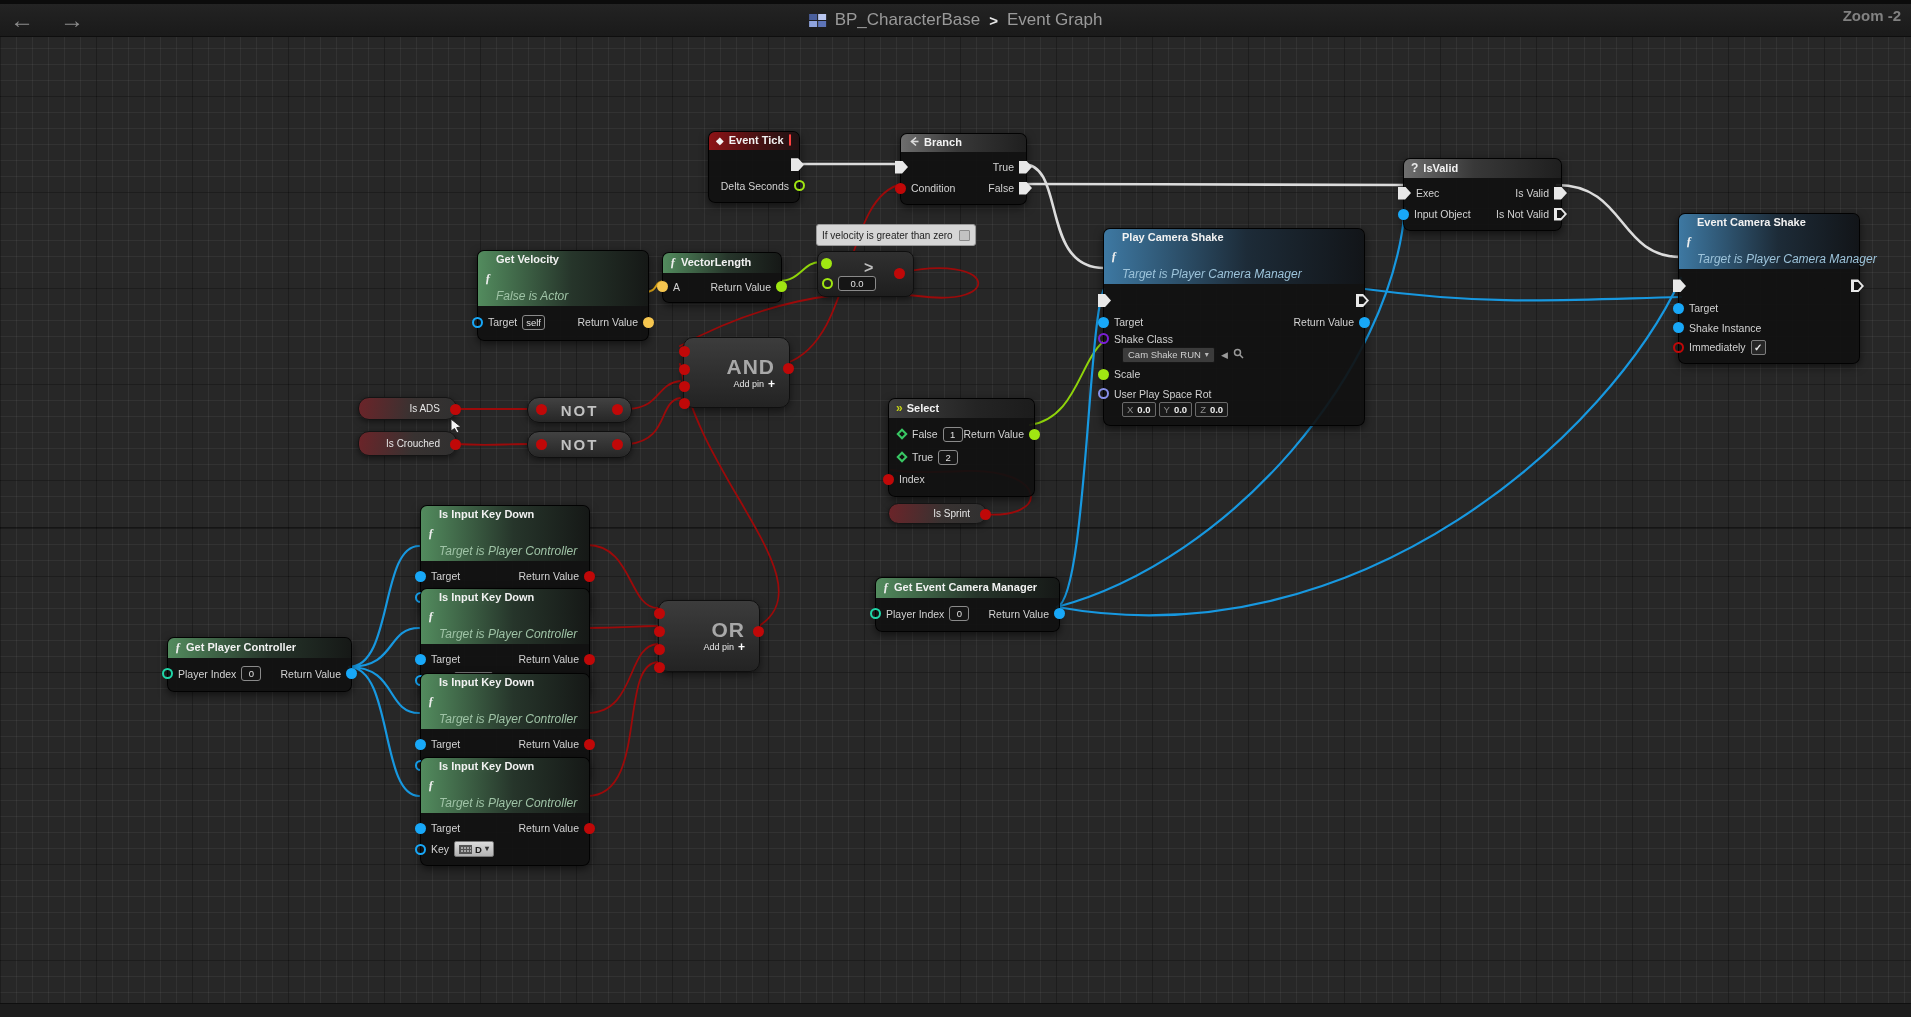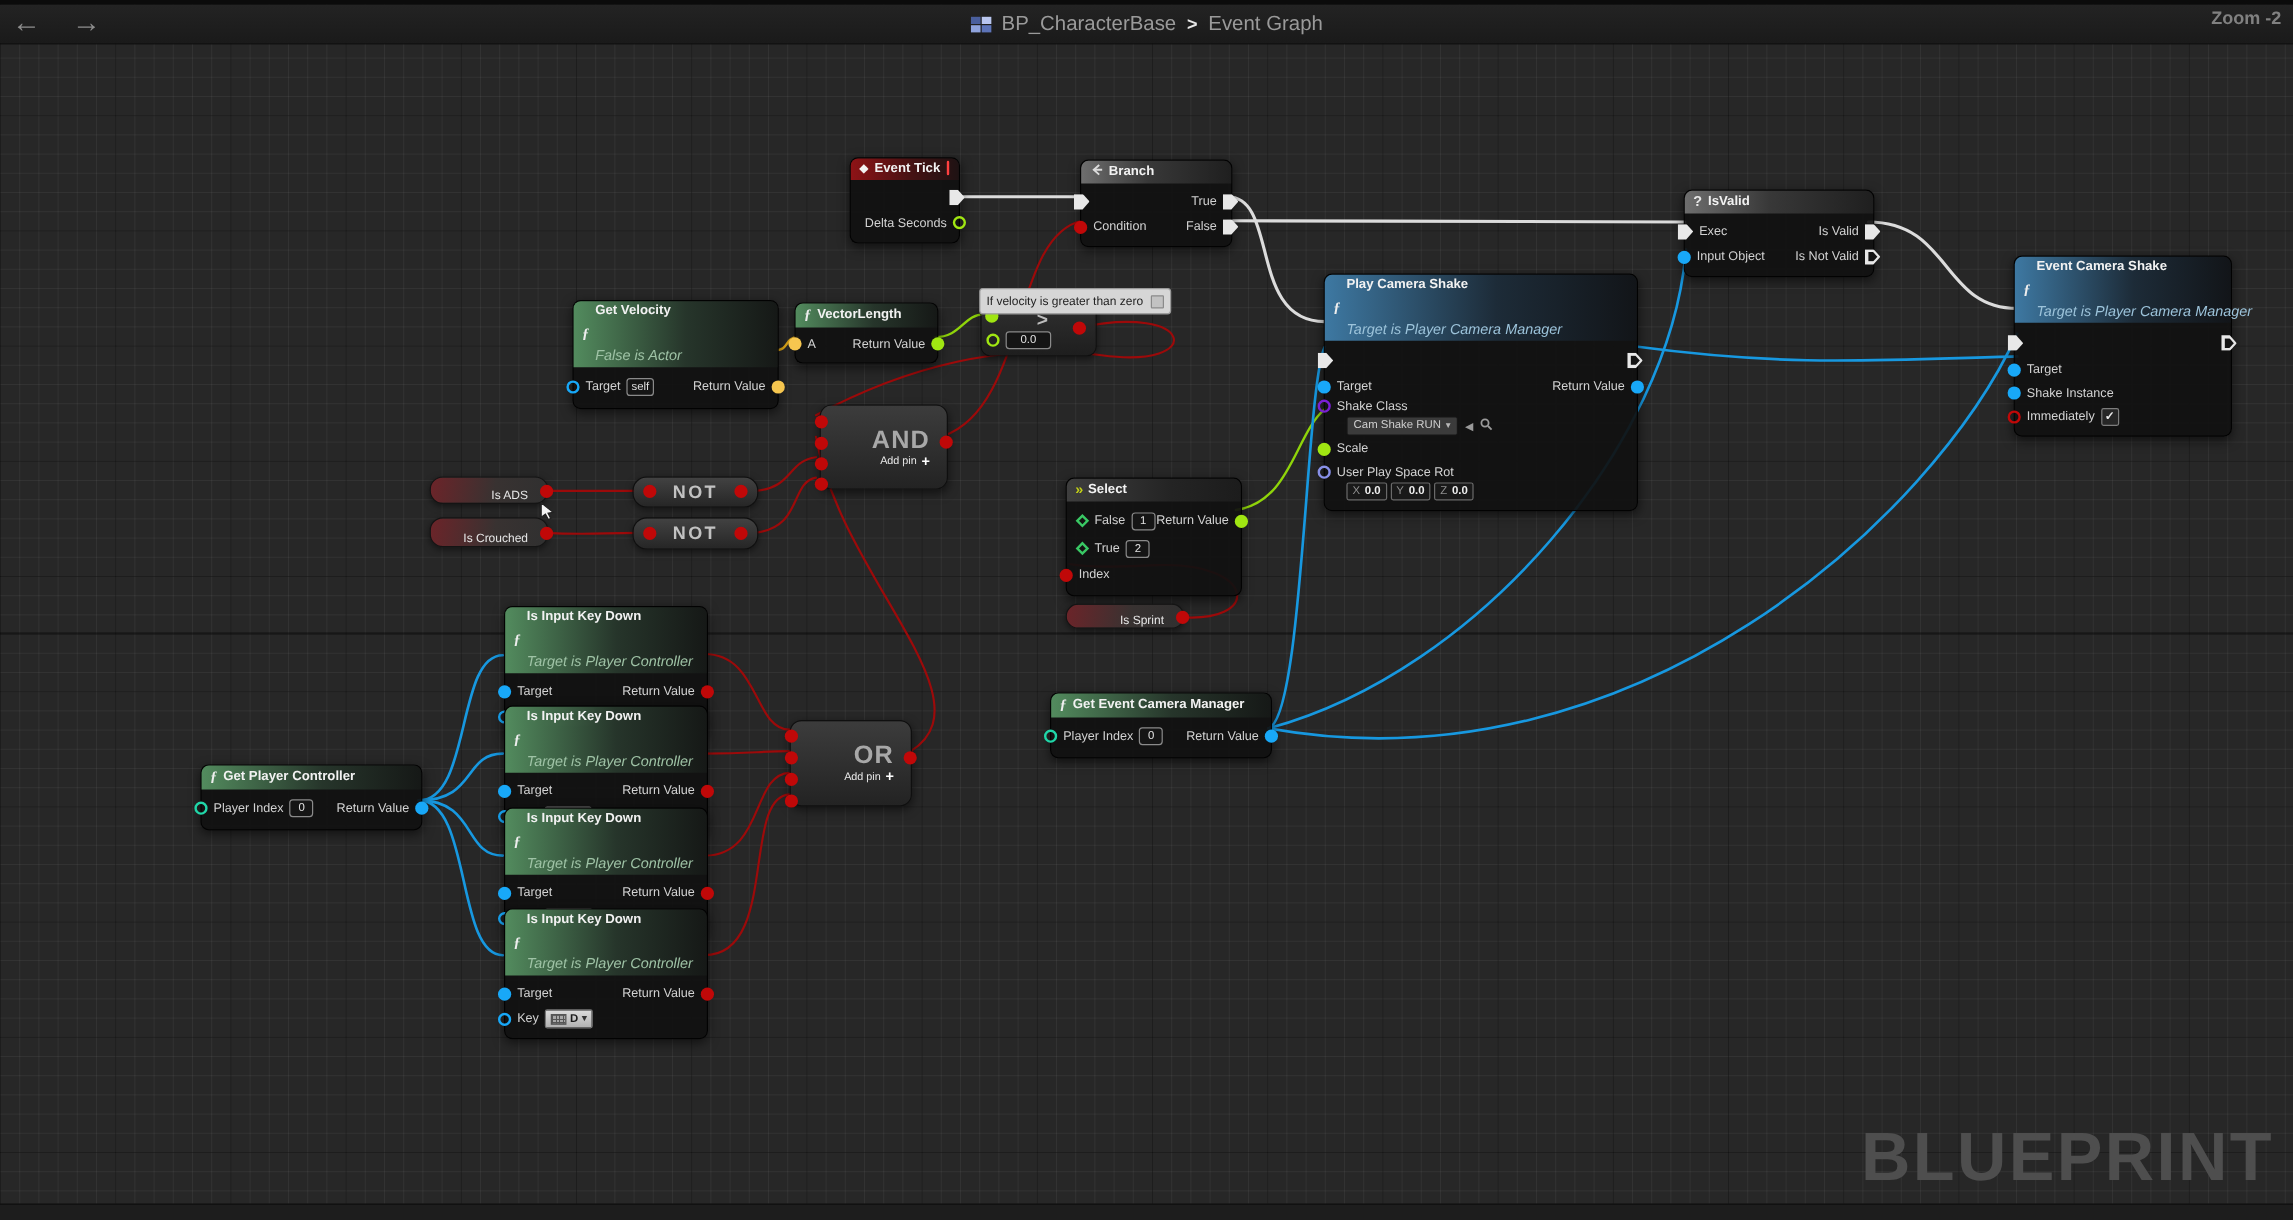--- a/index.html
+++ b/index.html
@@ -105,21 +105,21 @@
   .big{font-size:21px;font-weight:bold;color:#a8a8a8;letter-spacing:1px;line-height:1;}
   .addpin{display:flex;align-items:center;gap:4px;font-size:9px;color:#e8e8e8;margin-top:1px;cursor:pointer;}
   .addpin .plus{font-weight:bold;font-size:12px;color:#fff;line-height:1;}
   .apin{position:absolute;}
   .pillop{position:absolute;z-index:3;border-radius:12px;border:1px solid #0f0f0f;
     background:linear-gradient(180deg,#424242,#262626);display:flex;align-items:center;justify-content:center;
     box-shadow:0 2px 6px rgba(0,0,0,.5);}
   .pillop .big{font-size:15px;letter-spacing:2px;color:#c2c2c2;}
   .varpill{position:absolute;z-index:3;border-radius:11px;border:1px solid #141414;
     background:linear-gradient(100deg,#6c2429,#383231 55%,#303030);
-    display:flex;align-items:flex-end;justify-content:flex-end;padding-right:16px;box-sizing:border-box;
+    display:flex;align-items:center;justify-content:flex-end;padding-right:16px;box-sizing:border-box;
     color:#e6e6e6;font-size:10px;box-shadow:0 2px 6px rgba(0,0,0,.5);}
   .compact{position:absolute;z-index:3;border-radius:8px;border:1px solid #0f0f0f;
     background:linear-gradient(180deg,#303030,#1e1e1e);box-shadow:0 2px 6px rgba(0,0,0,.5);}
   .glyph{position:absolute;left:46px;top:7px;font-size:16px;font-weight:bold;color:#bdbdbd;}
   .cmt{position:absolute;z-index:4;background:#d6d6d6;border:1px solid #9a9a9a;border-radius:3px;
     color:#1e1e1e;font-size:10px;display:flex;align-items:center;gap:6px;padding:1px 5px;white-space:nowrap;}
   .cpin{width:9px;height:9px;border:1px solid #8a8a8a;background:#c2c2c2;border-radius:1px;flex:none;}
   #cursor{position:absolute;z-index:40;}
 </style>
 </head>
@@ -150,21 +150,20 @@
         <path d="M980,514 C1053,521 1047,468 965,471 C925,473 902,472 891,470" stroke="#9c0a0a" stroke-width="1.8" fill="none" stroke-linecap="round"></path>
         <path d="M349,667 C393,667 380,546 419,546" stroke="#1798e0" stroke-width="2.2" fill="none" stroke-linecap="round"></path>
         <path d="M349,667 C397,667 386,628 419,628" stroke="#1798e0" stroke-width="2.2" fill="none" stroke-linecap="round"></path>
         <path d="M349,667 C397,667 386,713 419,713" stroke="#1798e0" stroke-width="2.2" fill="none" stroke-linecap="round"></path>
         <path d="M349,667 C393,667 380,796 419,796" stroke="#1798e0" stroke-width="2.2" fill="none" stroke-linecap="round"></path>
         <path d="M1057,607 C1086,598 1088,322 1104,289" stroke="#1798e0" stroke-width="2.2" fill="none" stroke-linecap="round"></path>
         <path d="M1057,607 C1232,560 1392,370 1405,208" stroke="#1798e0" stroke-width="2.2" fill="none" stroke-linecap="round"></path>
         <path d="M1057,607 C1362,662 1612,430 1681,278" stroke="#1798e0" stroke-width="2.2" fill="none" stroke-linecap="round"></path>
         <path d="M1365,289 C1492,306 1566,300 1681,297" stroke="#1798e0" stroke-width="2.2" fill="none" stroke-linecap="round"></path>
       </svg>
-    <div id="watermark">BLUEPRINT</div>
   <div class="node" style="left: 708px; top: 131px; width: 90px;">
         <div class="hdr event">
           <span class="evicon">◆</span>
           <span class="tcol">
             <span class="t">Event Tick</span>
           </span>
           <span class="stopbox"></span>
         </div>
         <div class="body">
           <div class="row" style="min-height: 22px;">
@@ -646,21 +645,21 @@
         <span>Is Sprint</span>
         <span class="pin circ filled apin" style="--pc: #c00808; right: -5px; top: 4.5px;"></span>
       </div>
       <div class="compact" style="left: 817px; top: 251px; width: 95px; height: 44px;">
         <span class="glyph">&gt;</span>
         <span class="pin circ filled apin" style="--pc: #a0e612; left: 3px; top: 6px;"></span>
         <span class="pin circ hollow apin" style="--pc: #a0e612; left: 4px; top: 26px;"></span>
         <span class="vbox" style="position: absolute; left: 20px; top: 24px; width: 30px;">0.0</span>
         <span class="pin circ filled apin" style="--pc: #c00808; right: 8px; top: 16px;"></span>
       </div>
-      <div class="cmt" style="left: 816px; top: 224px; height: 18px; margin-top: 16px;">
+      <div class="cmt" style="left: 816px; top: 224px; height: 18px;">
         <span>If velocity is greater than zero</span>
         <span class="cpin"></span>
       </div>
     </div>
 
   <div id="topstrip"></div>
   <div id="topbar">
     <span class="navarrow">←</span>
     <span class="navarrow" style="margin-left:26px">→</span>
     <div id="crumb">

